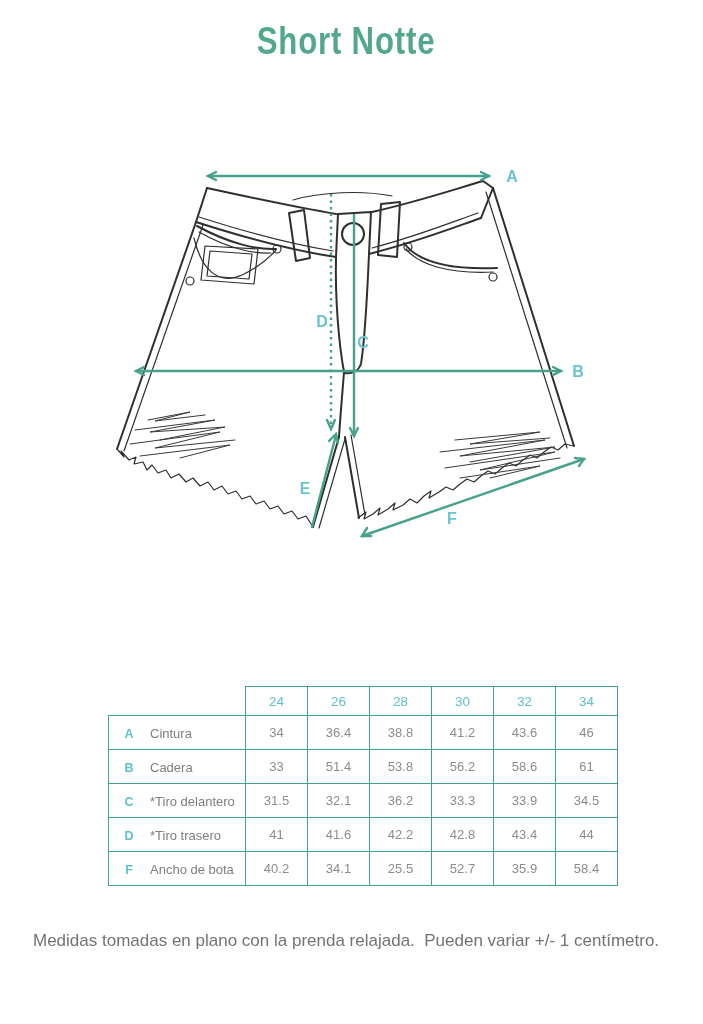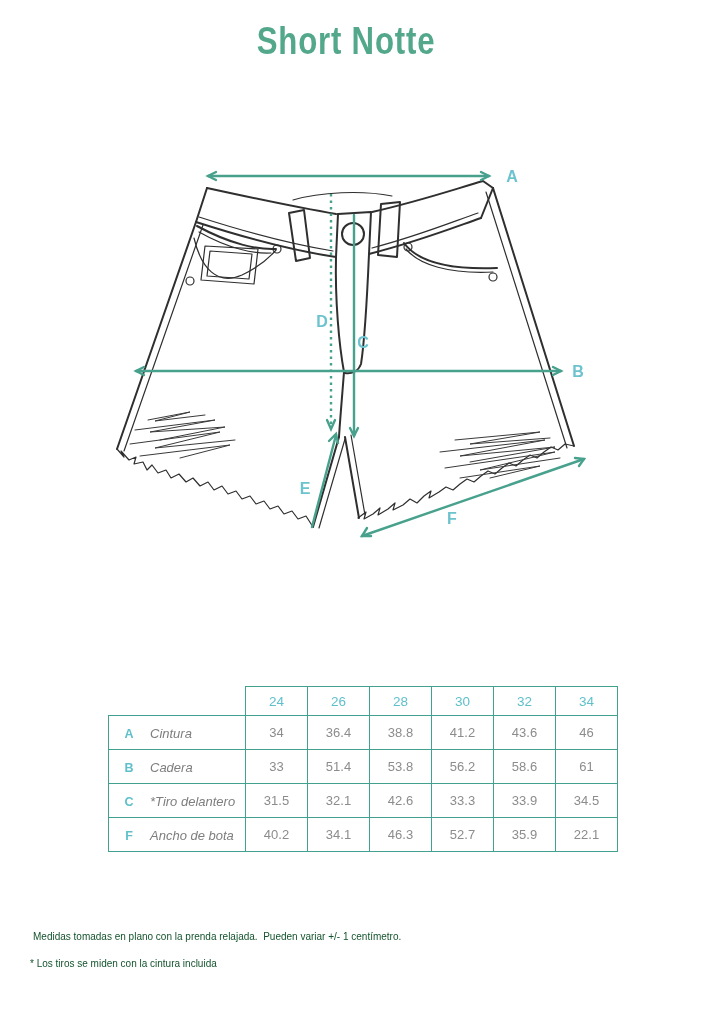--- a/index.html
+++ b/index.html
@@ -34,28 +34,28 @@
   .size-head{
     color:#5fc0cb;font-weight:700;font-size:13.5px;text-align:center;
   }
   .label-cell{text-align:left;}
   .row-letter{
     display:inline-block;width:14px;margin-left:13px;text-align:center;
     color:#5fc0cb;font-weight:700;font-size:12.5px;
   }
   .row-name{
     display:inline-block;margin-left:14px;
-    color:#7e7e7e;font-size:13px;font-style:italic;
+    color:#7e7e7e;font-size:13px;
   }
   .val-cell{
     text-align:center;color:#8c8c8c;font-size:13px;
   }
 
   .note{
-    position:absolute;color:#14532d;font-size:10px;white-space:pre;
+    position:absolute;color:#737373;font-size:17px;white-space:pre;
   }
   .note-1{left:33px;top:931px;}
   .note-2{left:30px;top:958px;}
 
   
   .ink{stroke:#2f2f2f;fill:none;stroke-width:2;stroke-linecap:round;stroke-linejoin:round;}
   .ink-thin{stroke:#2f2f2f;fill:none;stroke-width:1.2;stroke-linecap:round;stroke-linejoin:round;}
   .scribble{stroke:#3a3a3a;fill:none;stroke-width:1;stroke-linecap:round;stroke-linejoin:round;}
   .measure{stroke:#47a18d;fill:none;stroke-width:2.4;stroke-linecap:round;}
   .measure-dotted{stroke:#47a18d;fill:none;stroke-width:2.4;stroke-dasharray:2.5 4;stroke-linecap:butt;}
@@ -227,35 +227,45 @@
         <td class="val-cell">56.2</td>
         <td class="val-cell">58.6</td>
         <td class="val-cell">61</td>
       </tr>
       <tr>
         <td class="label-cell">
           <span class="row-letter">C</span><span class="row-name">*Tiro delantero</span>
         </td>
         <td class="val-cell">31.5</td>
         <td class="val-cell">32.1</td>
-        <td class="val-cell">42.6</td>
+        <td class="val-cell">36.2</td>
         <td class="val-cell">33.3</td>
         <td class="val-cell">33.9</td>
         <td class="val-cell">34.5</td>
       </tr>
       <tr>
         <td class="label-cell">
+          <span class="row-letter">D</span><span class="row-name">*Tiro trasero</span>
+        </td>
+        <td class="val-cell">41</td>
+        <td class="val-cell">41.6</td>
+        <td class="val-cell">42.2</td>
+        <td class="val-cell">42.8</td>
+        <td class="val-cell">43.4</td>
+        <td class="val-cell">44</td>
+      </tr>
+      <tr>
+        <td class="label-cell">
           <span class="row-letter">F</span><span class="row-name">Ancho de bota</span>
         </td>
         <td class="val-cell">40.2</td>
         <td class="val-cell">34.1</td>
-        <td class="val-cell">46.3</td>
+        <td class="val-cell">25.5</td>
         <td class="val-cell">52.7</td>
         <td class="val-cell">35.9</td>
-        <td class="val-cell">22.1</td>
+        <td class="val-cell">58.4</td>
       </tr>
     </tbody>
   </table>
 
   <div class="note note-1">Medidas tomadas en plano con la prenda relajada.  Pueden variar +/- 1 centímetro.</div>
-  <div class="note note-2">* Los tiros se miden con la cintura incluida</div>
 
 </div>
 
 </body></html>

